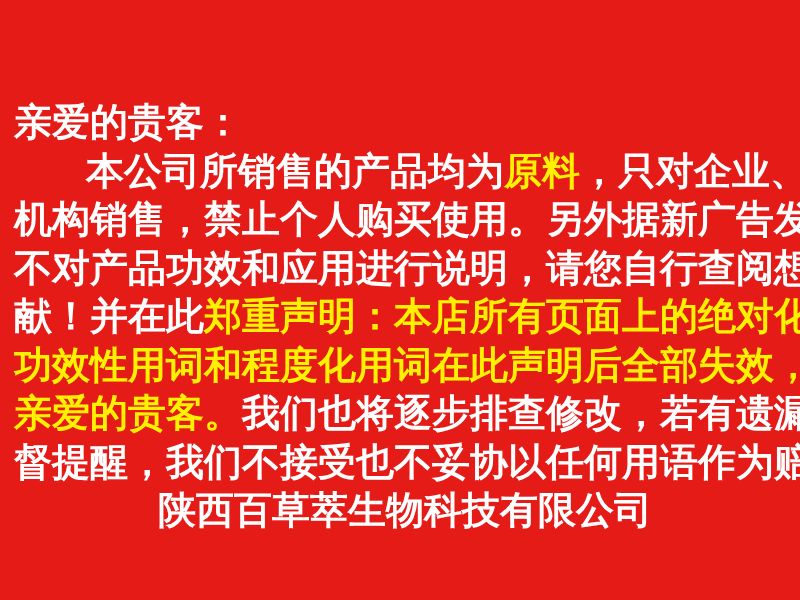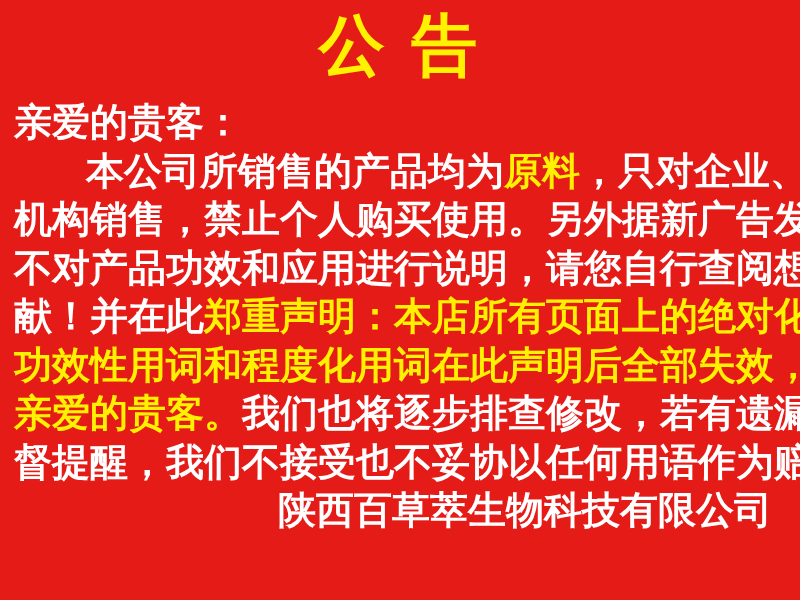--- a/index.html
+++ b/index.html
@@ -20,42 +20,41 @@
     text-align: center;
     font-size: 66px;
     line-height: 1;
     color: var(--yellow, #fff100);
     letter-spacing: 4px;
   }
   .body {
     position: absolute;
     top: 98px;
     left: 14px;
-    right: 28px;
+    right: 4px;
     font-size: 38px;
     line-height: 48.5px;
     color: var(--white, #ffffff);
   }
   .line {
     white-space: nowrap;
   }
   .line.indent {
     text-indent: 72px;
   }
   .line.right {
-    text-align: right;
+    text-align: center;
   }
   .seg-white { color: var(--white, #ffffff); }
   .seg-yellow { color: var(--yellow, #fff100); }
 </style>
 </head>
 <body>
 
 <div class="notice">
-  <div class="title">公 告</div>
   <div class="body">
       <div class="line"><span class="seg-white">亲爱的贵客：</span></div>
       <div class="line indent"><span class="seg-white">本公司所销售的产品均为</span><span class="seg-yellow">原料</span><span class="seg-white">，只对企业、科研</span></div>
       <div class="line"><span class="seg-white">机构销售，禁止个人购买使用。另外据新广告发要求，</span></div>
       <div class="line"><span class="seg-white">不对产品功效和应用进行说明，请您自行查阅想问文</span></div>
       <div class="line"><span class="seg-white">献！并在此</span><span class="seg-yellow">郑重声明：本店所有页面上的绝对化用词，</span></div>
       <div class="line"><span class="seg-yellow">功效性用词和程度化用词在此声明后全部失效，不作为</span></div>
       <div class="line"><span class="seg-yellow">亲爱的贵客。</span><span class="seg-white">我们也将逐步排查修改，若有遗漏请何为监</span></div>
       <div class="line"><span class="seg-white">督提醒，我们不接受也不妥协以任何用语作为赔付依</span></div>
       <div class="line right"><span class="seg-white">陕西百草萃生物科技有限公司</span></div>

